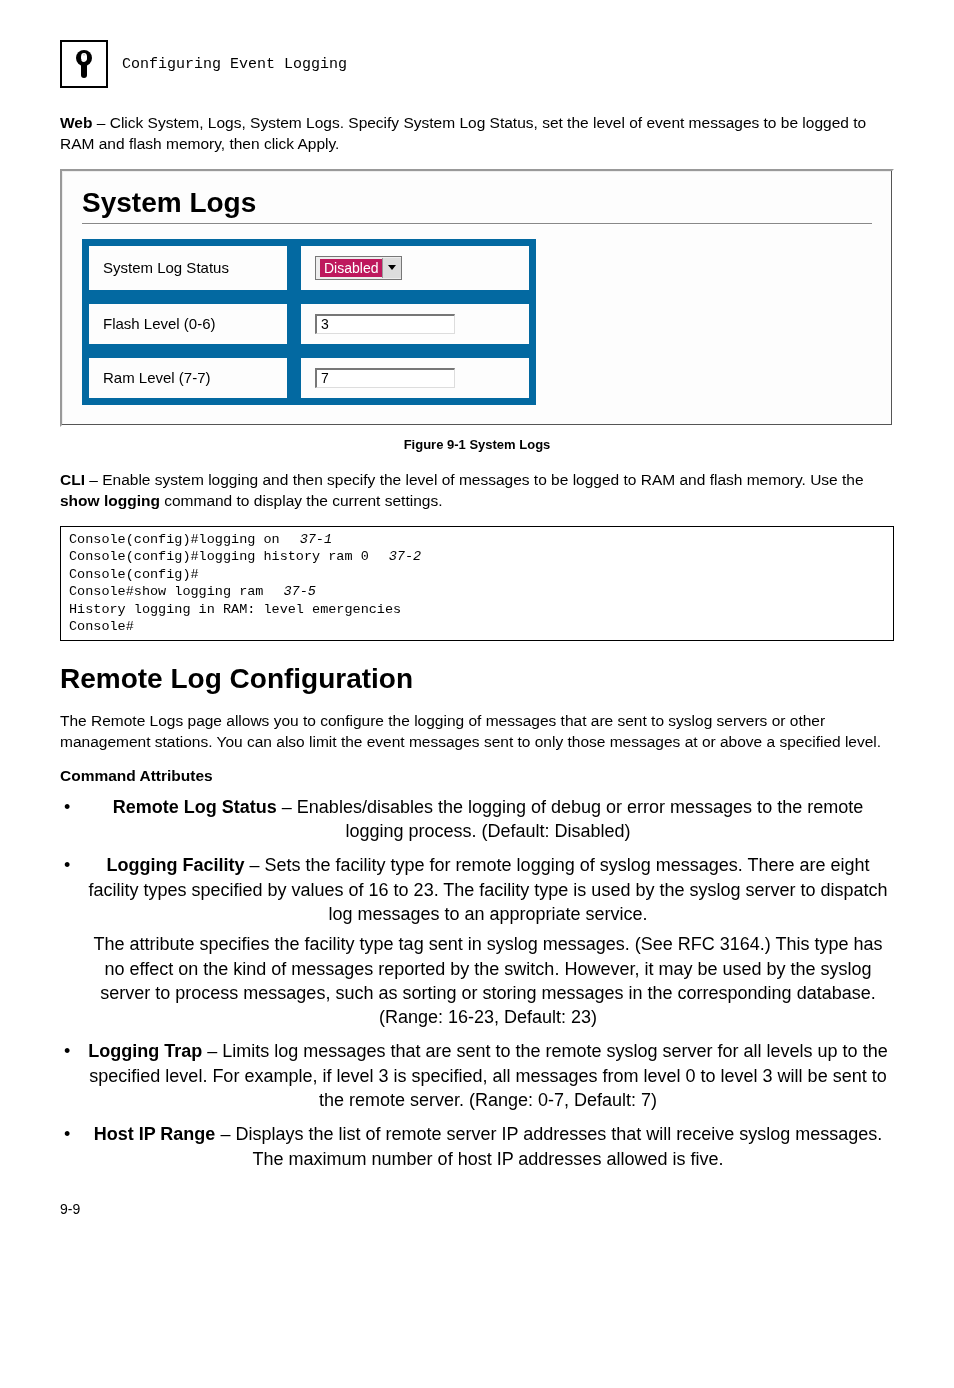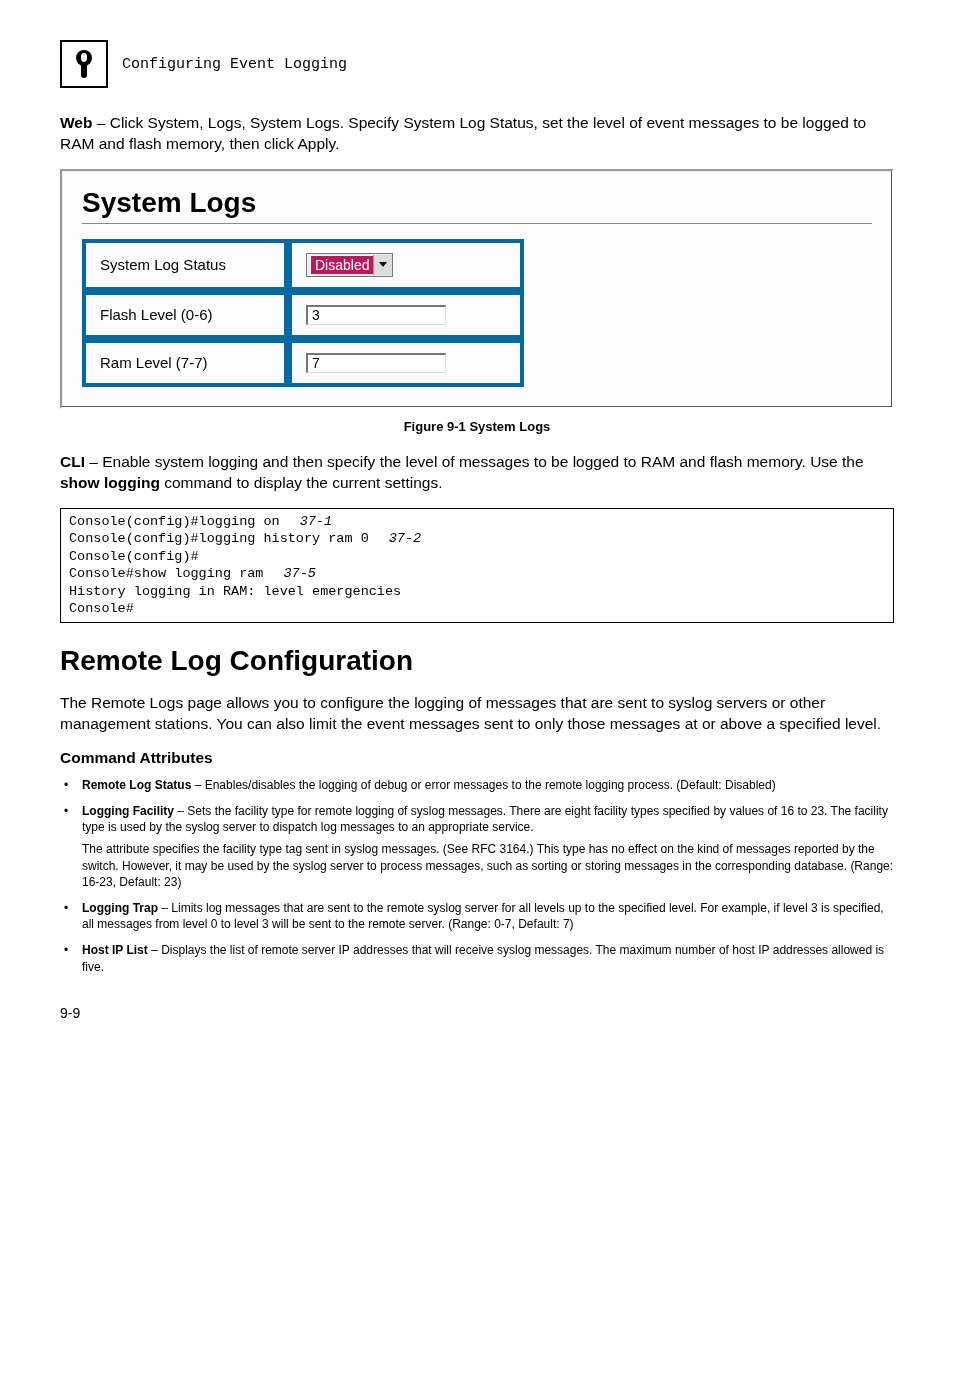--- a/index.html
+++ b/index.html
@@ -62,21 +62,21 @@
     border: none;
     border-top: 1px solid #888;
     border-bottom: 1px solid #fff;
     margin: 0 0 14px 0;
   }
   .form-table {
     border-collapse: separate;
     border-spacing: 0;
   }
   .form-table td {
-    border: 4px solid #0369a1;
+    border: 7px solid #0369a1;
     padding: 10px 14px;
     font-size: 15px;
     vertical-align: middle;
   }
   .form-table td.label-cell { width: 170px; }
   .form-table td.control-cell { width: 200px; }
   .dropdown {
     display: inline-flex;
     align-items: center;
     border: 1px solid #777;
@@ -148,23 +148,24 @@
     margin: 14px 0 10px 0;
   }
   ul.bullets {
     list-style: none;
     padding: 0;
     margin: 0;
   }
   ul.bullets > li {
     position: relative;
     padding-left: 22px;
-    font-size: 12px;
+    font-size: 18px;
     line-height: 1.35;
     margin-bottom: 10px;
+    text-align: center;
   }
   ul.bullets > li::before {
     content: "•";
     position: absolute;
     left: 4px;
     top: 0;
   }
   .sub-para {
     margin-top: 6px;
   }
@@ -270,19 +271,19 @@
       <span class="bold">Remote Log Status</span><span> – Enables/disables the logging of debug or error messages to the remote logging process. (Default: Disabled)</span>
     </li>
     <li>
       <span class="bold">Logging Facility</span><span> – Sets the facility type for remote logging of syslog messages. There are eight facility types specified by values of 16 to 23. The facility type is used by the syslog server to dispatch log messages to an appropriate service.</span>
       <div class="sub-para">The attribute specifies the facility type tag sent in syslog messages. (See RFC 3164.) This type has no effect on the kind of messages reported by the switch. However, it may be used by the syslog server to process messages, such as sorting or storing messages in the corresponding database. (Range: 16-23, Default: 23)</div>
     </li>
     <li>
       <span class="bold">Logging Trap</span><span> – Limits log messages that are sent to the remote syslog server for all levels up to the specified level. For example, if level 3 is specified, all messages from level 0 to level 3 will be sent to the remote server. (Range: 0-7, Default: 7)</span>
     </li>
     <li>
-      <span class="bold">Host IP List</span><span> – Displays the list of remote server IP addresses that will receive syslog messages. The maximum number of host IP addresses allowed is five.</span>
+      <span class="bold">Host IP Range</span><span> – Displays the list of remote server IP addresses that will receive syslog messages. The maximum number of host IP addresses allowed is five.</span>
     </li>
   </ul>
 
   <div class="page-num">9-9</div>
 
 </div>
 
 </body></html>

